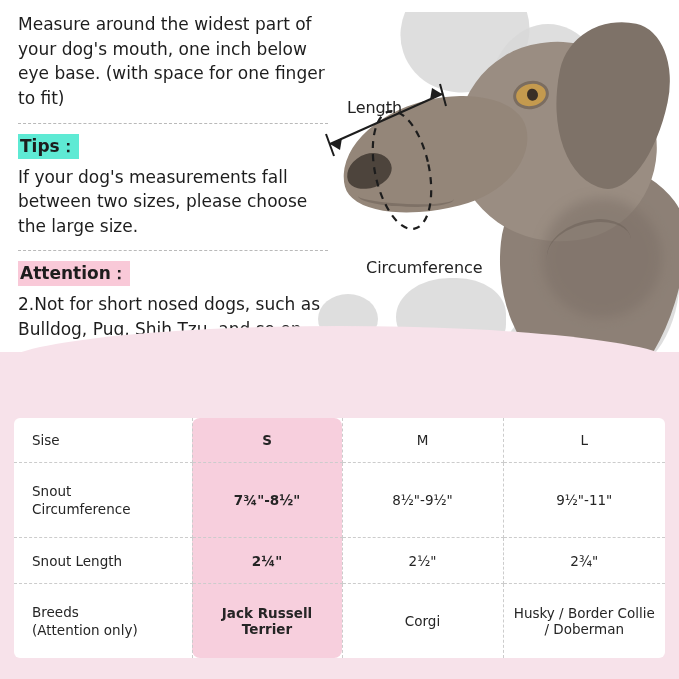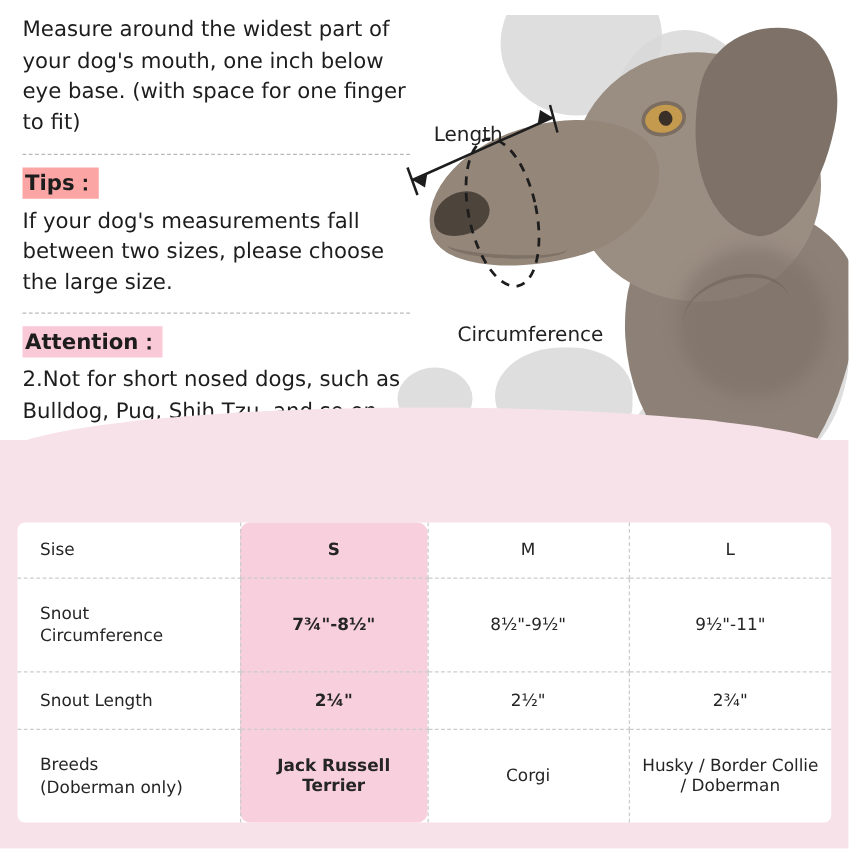--- a/index.html
+++ b/index.html
@@ -160,21 +160,21 @@
   }
   .sec-title {
     font-size: 17px;
     font-weight: bold;
     color: #1d1d1d;
     margin: 0 0 6px 0;
     display: inline-block;
     padding: 1px 2px;
   }
   .hl-blue { background: #bfe5f7; }
-  .hl-yellow { background: #fca5a5; }
+  .hl-yellow { background: #5eead4; }
   .hl-pink { background: #f9c9d8; }
   .sec-body {
     font-size: 17px;
     line-height: 1.45;
     color: #1d1d1d;
     margin: 0;
   }
   .dash-rule {
     border: none;
     border-top: 1px dashed #b9b9b9;
@@ -340,21 +340,21 @@
         </tr>
         <tr>
           <td class="rowhead">Snout Length</td>
           <td class="col-s-cell">2¼"</td>
           <td>2½"</td>
           <td>2¾"</td>
         </tr>
         <tr>
           <td class="rowhead">
             <span>Breeds</span><br>
-            <span>(Doberman only)</span>
+            <span>(Attention only)</span>
           </td>
           <td class="col-s-cell">Jack  Russell Terrier</td>
           <td>Corgi</td>
           <td>Husky / Border Collie / Doberman</td>
         </tr>
       </tbody>
     </table>
   </div>
 
 </div>

